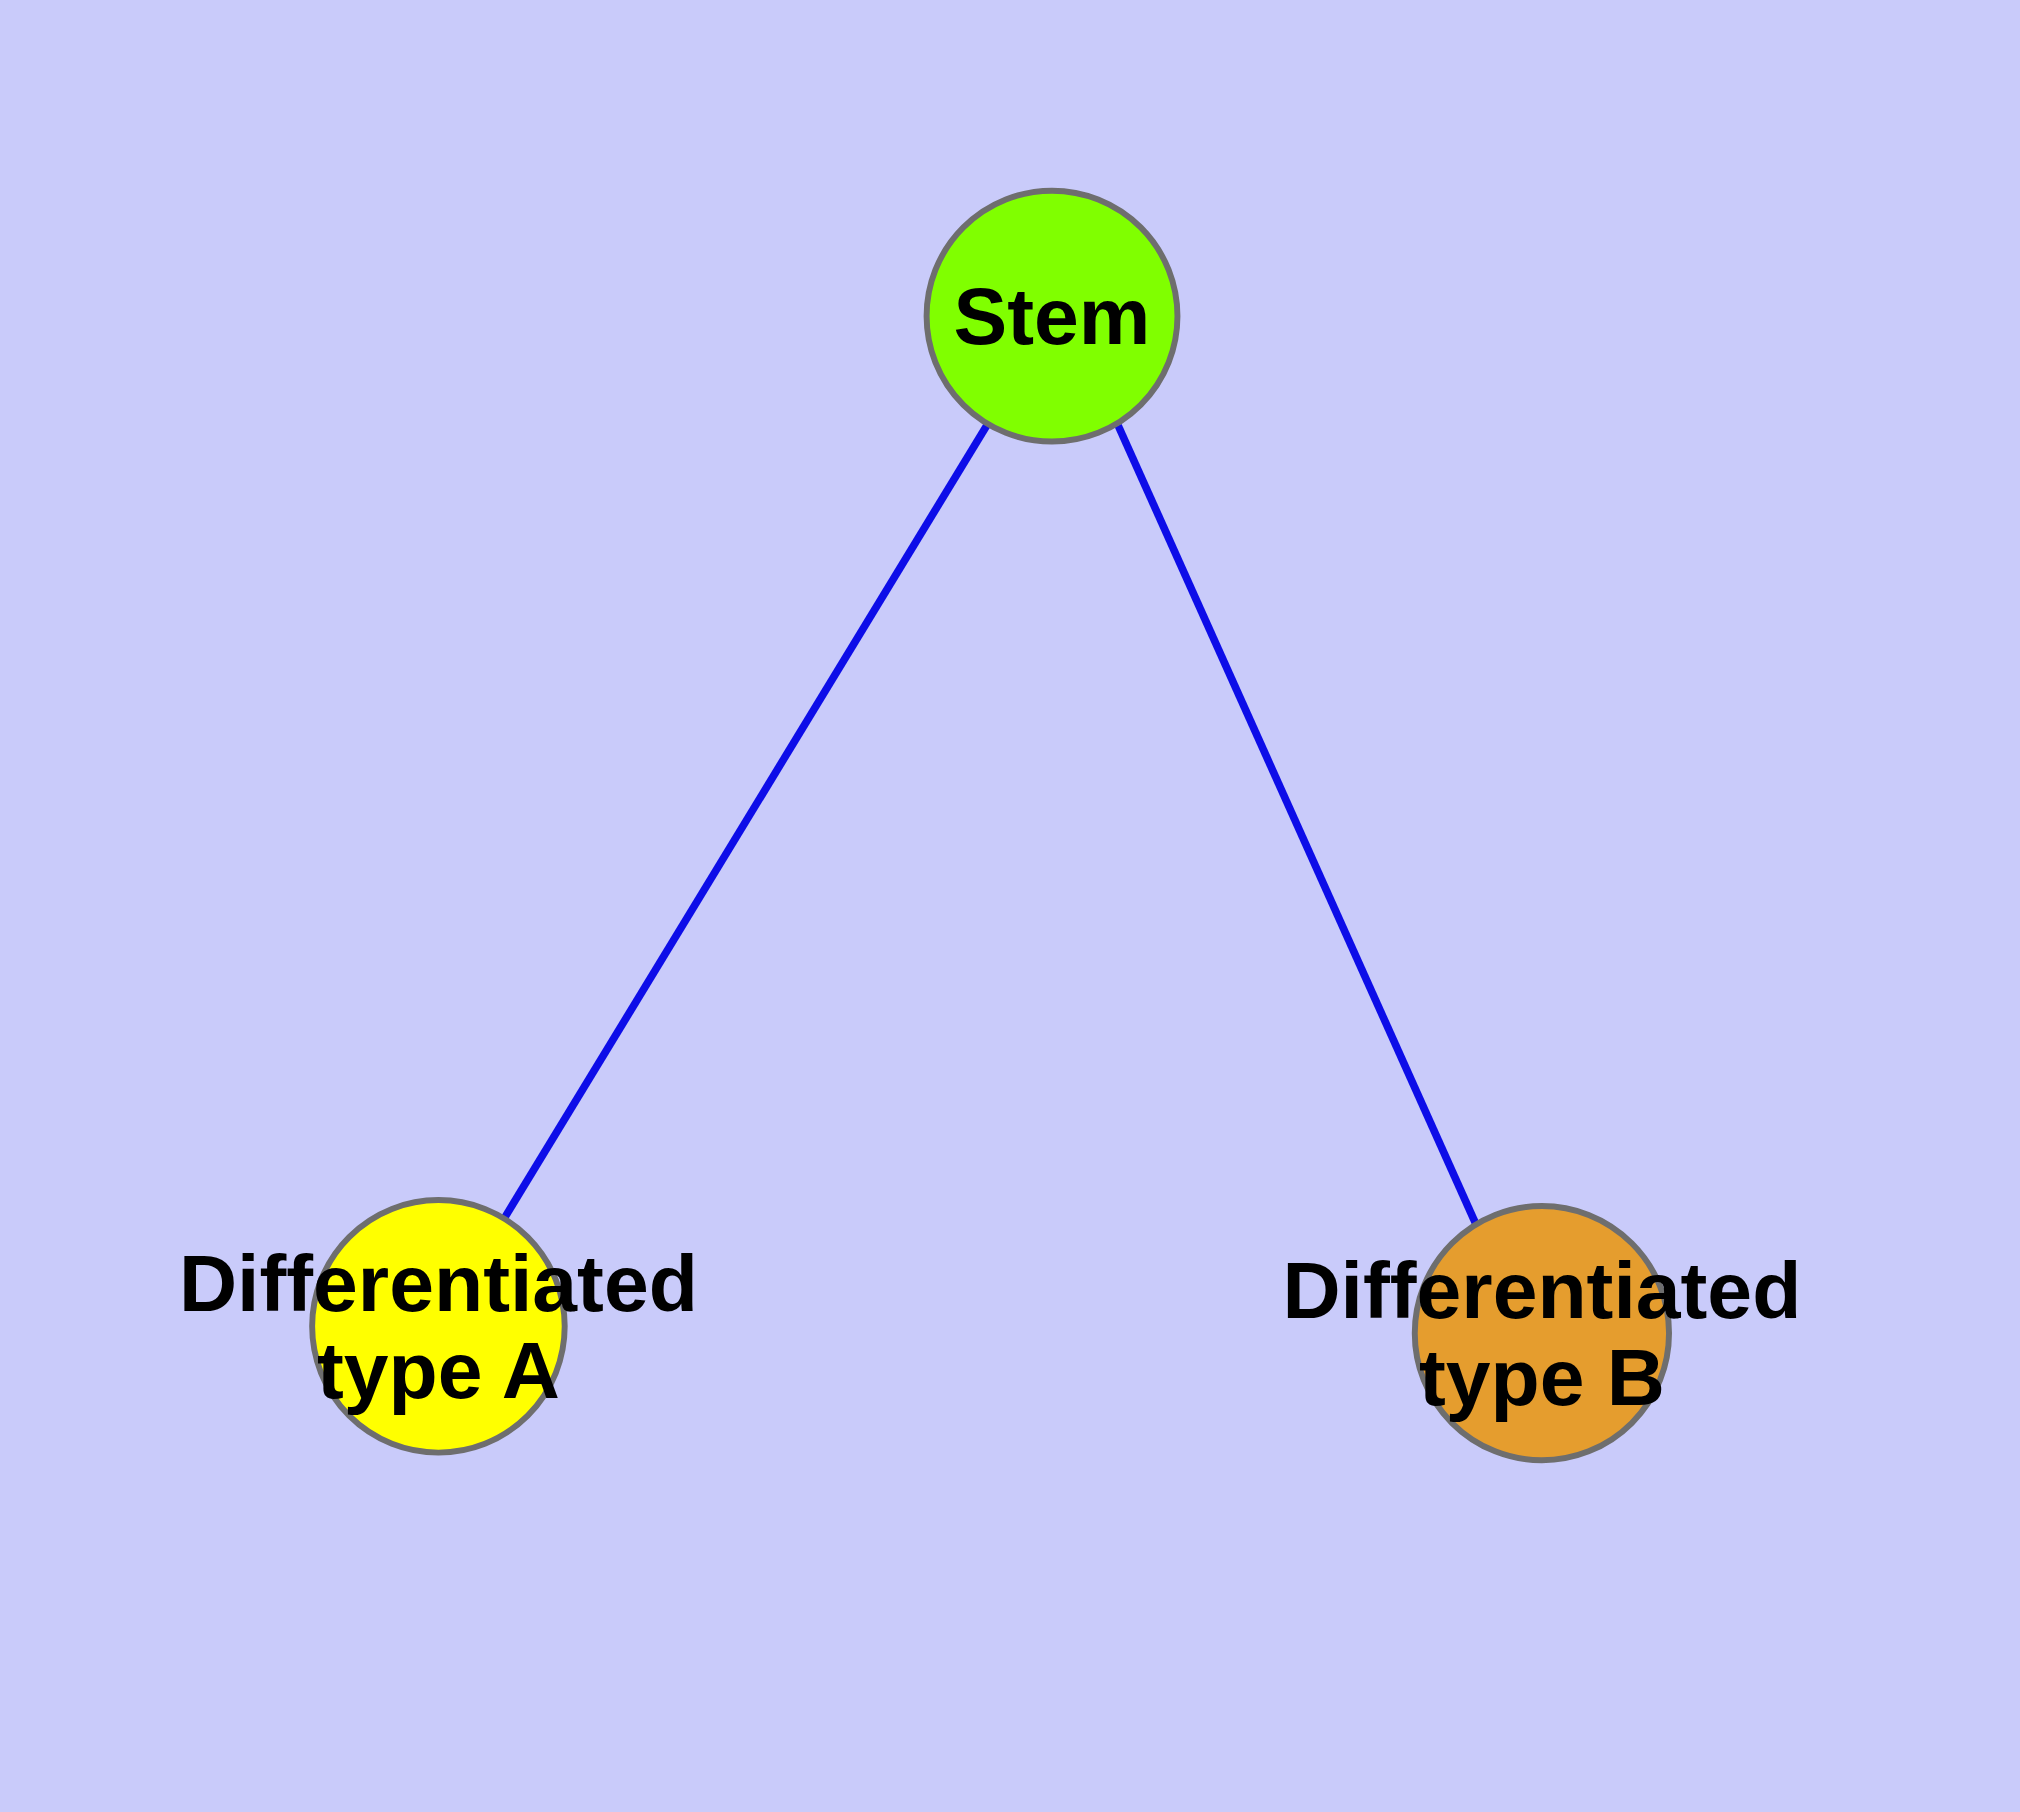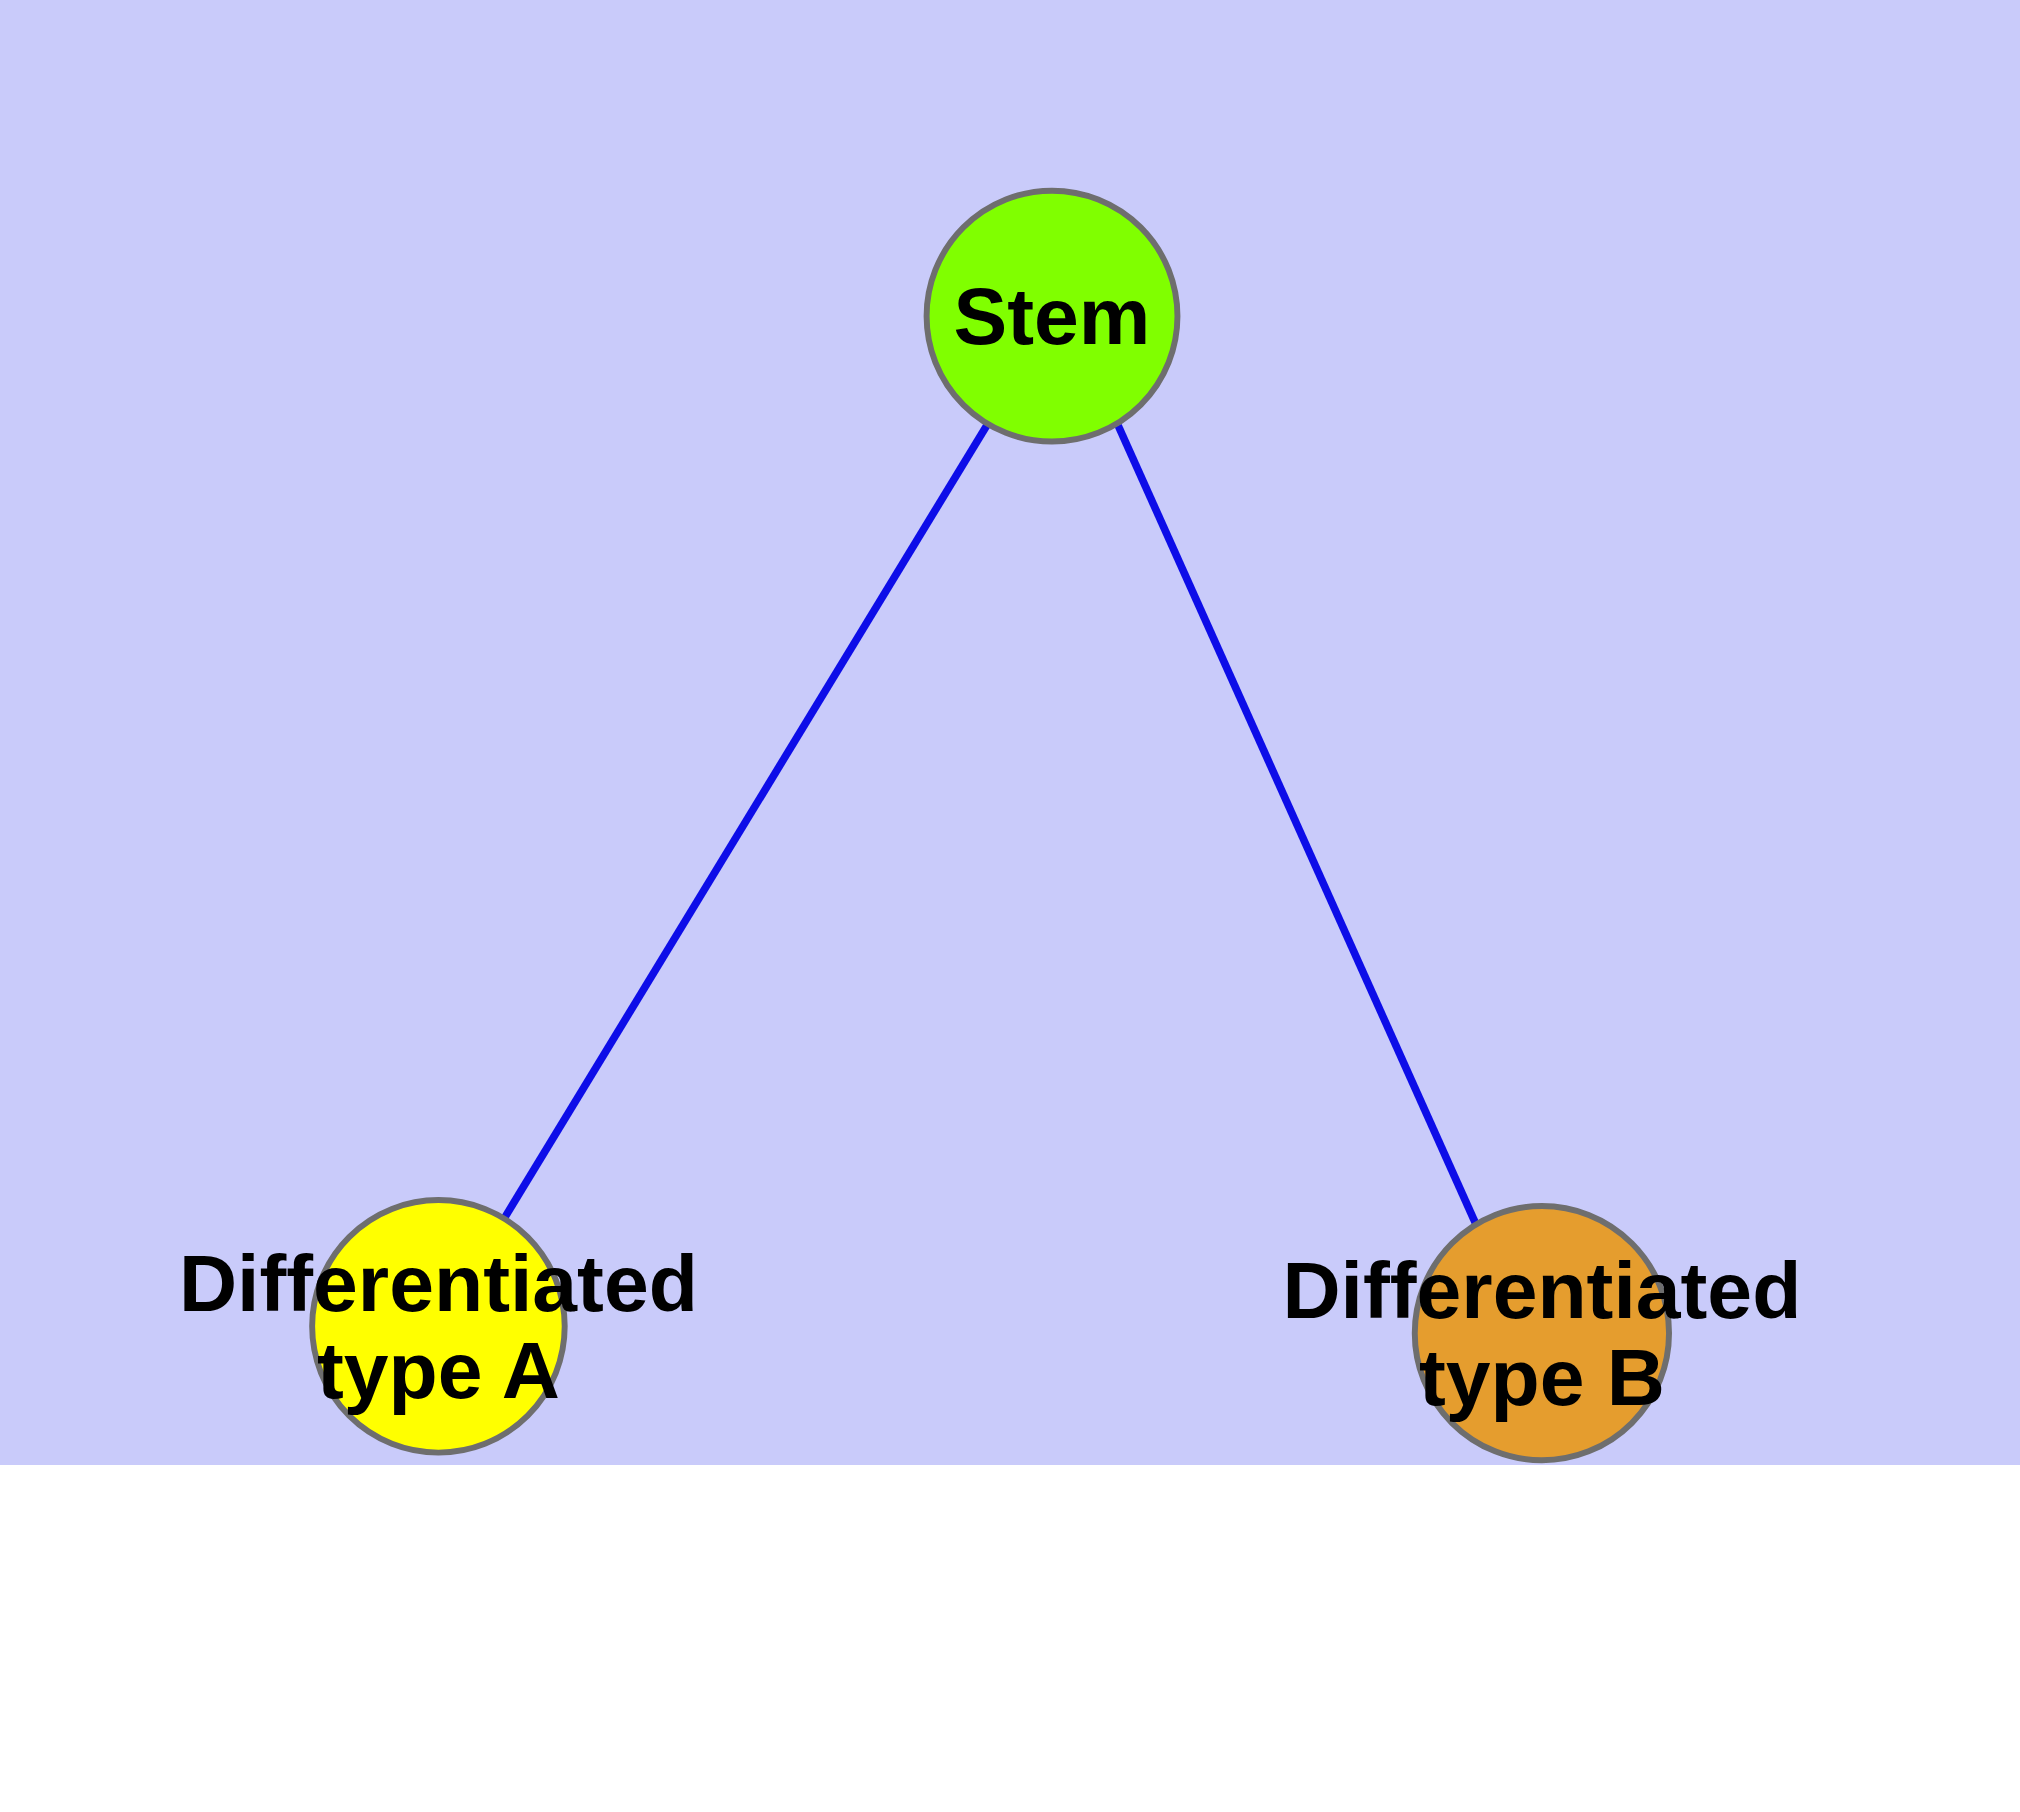--- a/index.html
+++ b/index.html
@@ -3,21 +3,21 @@
 <meta charset="utf-8">
 <style>
   html, body {
     margin: 0;
     padding: 0;
     background: #ffffff;
   }
   #canvas {
     position: relative;
     width: 2021px;
-    height: 1465px;
+    height: 1812px;
     overflow: hidden;
     font-family: "Liberation Sans", sans-serif;
   }
   #graph-svg {
     position: absolute;
     top: 0;
     left: 0;
     width: 2021px;
     height: 1812px;
     display: block;

